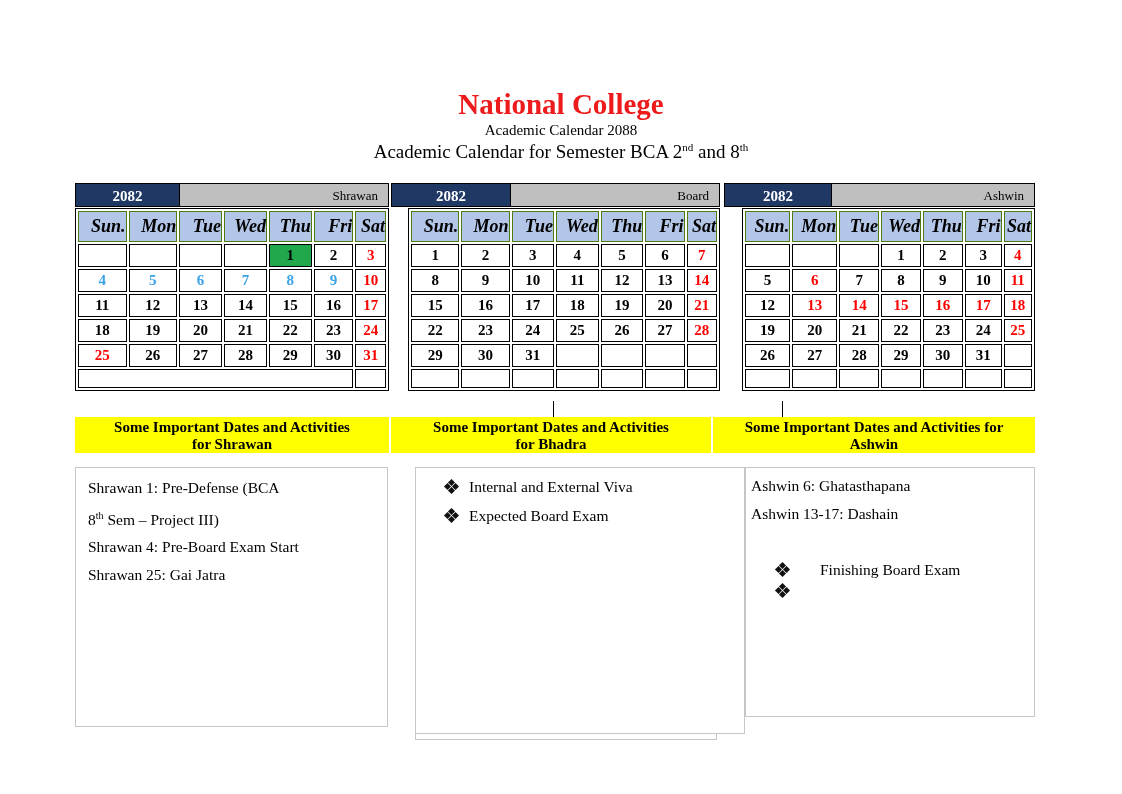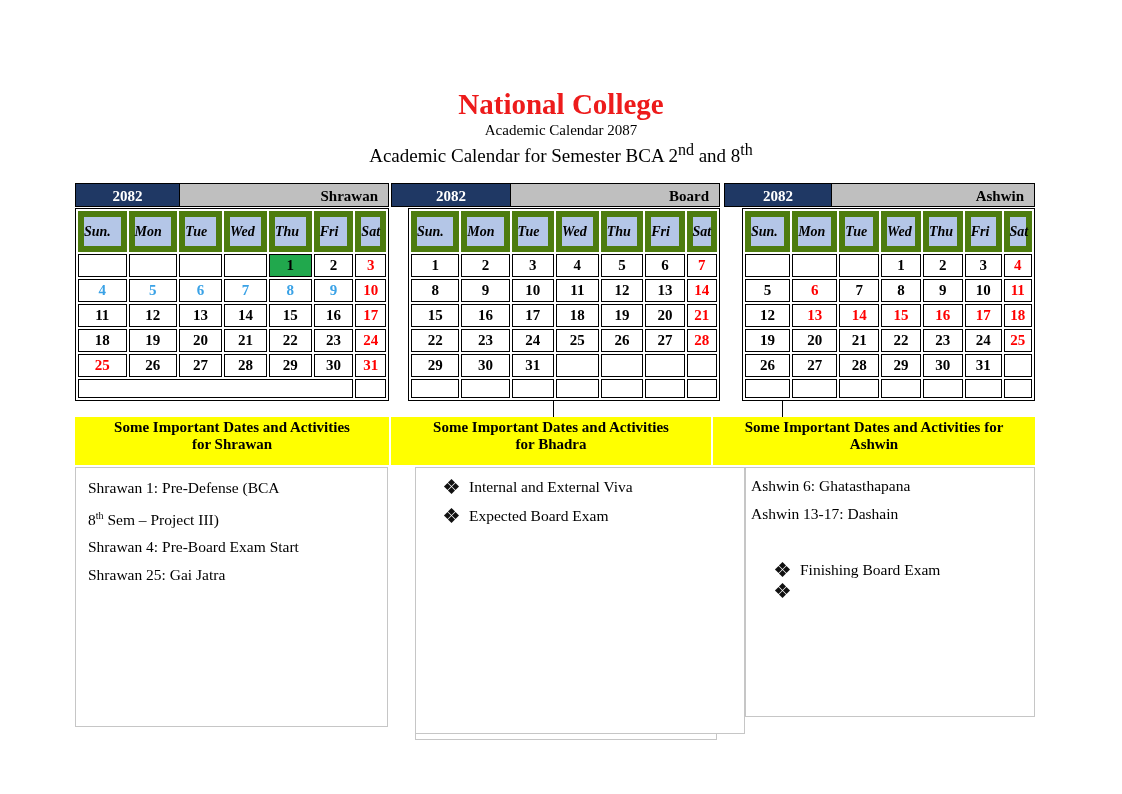--- a/index.html
+++ b/index.html
@@ -4,96 +4,96 @@
 <style>
   html,body{margin:0;padding:0;background:#fff;}
   .page{position:relative;width:1122px;height:794px;background:#fff;
         font-family:"Liberation Serif", serif;color:#000;overflow:hidden;}
 
   
   .title{position:absolute;top:88px;left:0;width:100%;text-align:center;
          font-size:29px;font-weight:bold;color:var(--titlered);}
   .subtitle1{position:absolute;top:122px;left:0;width:100%;text-align:center;font-size:15px;}
   .subtitle2{position:absolute;top:141px;left:0;width:100%;text-align:center;font-size:19px;}
-  .subtitle2 sup{font-size:16px;}
+  .subtitle2 sup{font-size:11px;}
 
   
   .month-block{position:absolute;top:183px;}
   .b1{left:75px;width:314px;}
   .b2{left:391px;width:329px;}
   .b3{left:724px;width:311px;}
   .month-header{display:flex;height:24px;}
   .year-cell{background:var(--navy);color:#fff;font-weight:bold;font-size:15px;
              text-align:center;line-height:24px;border:1px solid #000;}
   .b1 .year-cell{width:103px;}
   .b2 .year-cell{width:118px;}
   .b3 .year-cell{width:106px;}
-  .month-cell{flex:1;background:var(--gray);font-weight:bold;font-size:15px;
+  .month-cell{flex:1;background:var(--gray);font-weight:normal;font-size:13px;
               text-align:right;line-height:24px;padding-right:10px;border:1px solid #000;border-left:none;}
   .cal{border-collapse:separate;border-spacing:2px;table-layout:fixed;
        border:1px solid #000;margin-top:1px;}
   .b1 .cal{width:314px;}
   .b2 .cal{width:312px;margin-left:17px;}
   .b3 .cal{width:293px;margin-left:18px;}
-  .cal th{background:var(--dayblue);font-style:italic;font-weight:bold;font-size:14px;
-          border:6px solid #4d7c0f;height:29px;padding:0;text-align:left;}
+  .cal th{background:var(--dayblue);font-style:italic;font-weight:bold;font-size:18px;
+          border:1px solid #4d7c0f;height:29px;padding:0;text-align:right;}
   .cal td{border:1px solid #000;height:21px;padding:0;text-align:center;
           font-weight:bold;font-size:15px;background:#fff;}
   .cal col.c1,.cal col.c2{width:16.2%;}
   .cal col.c3,.cal col.c4,.cal col.c5{width:14.3%;}
   .cal col.c6{width:13.2%;}
   .cal col.c7{width:10.2%;}
   .c-r{color:var(--red);}
   .c-b{color:var(--blue);}
   .c-g{background:var(--green) !important;color:#000;}
   .lastrow td{height:17px;}
 
   .connector{position:absolute;width:1px;background:#000;top:401px;height:16px;}
   .conn-bhadra{left:553px;}
   .conn-ashwin{left:782px;}
 
   
-  .banner{position:absolute;top:417px;height:48px;background:var(--yellow);
+  .banner{position:absolute;top:417px;height:36px;background:var(--yellow);
           font-weight:bold;font-size:15px;text-align:center;line-height:17px;padding-top:2px;
           box-sizing:border-box;}
   .ban1{left:75px;width:314px;}
   .ban2{left:391px;width:320px;}
   .ban3{left:713px;width:322px;}
 
   
   .notes-box{position:absolute;top:467px;border:1px solid var(--boxborder);
              box-sizing:border-box;background:#fff;font-size:15.5px;}
   .nb1{left:75px;width:313px;height:260px;padding:6px 10px 0 12px;}
   .nb2-outer{position:absolute;top:467px;left:415px;width:302px;height:273px;
              border:1px solid var(--boxborder);box-sizing:border-box;}
   .nb2{left:415px;width:330px;height:267px;padding:4px 6px 0 6px;}
   .nb3{left:745px;width:290px;height:250px;padding:4px 5px 0 5px;}
   .note-line{line-height:27.5px;min-height:27.5px;}
   .note-line b{font-weight:normal;}
   .note-line sup{font-size:10px;}
   .note-spacer{height:27.5px;}
   .bullet-line{line-height:29px;display:flex;align-items:center;}
   .nb2 .bullet-line{padding-left:23px;}
-  .nb3 .bullet-line{padding-left:25px;}
+  .nb3 .bullet-line{padding-left:25px;gap:20px;}
   .bullet-icon{position:relative;display:inline-block;width:13px;height:13px;
                margin-right:11px;flex:0 0 13px;}
   .bullet-icon i{position:absolute;width:5px;height:5px;background:#111;
                  transform:rotate(45deg);}
   .bullet-icon i:nth-child(1){left:4px;top:0;}
   .bullet-icon i:nth-child(2){left:0;top:4px;}
   .bullet-icon i:nth-child(3){left:8px;top:4px;}
   .bullet-icon i:nth-child(4){left:4px;top:8px;}
 </style>
 </head>
 <body>
 
 <div class="page">
 
   <div class="title">National College</div>
-  <div class="subtitle1">Academic Calendar 2087</div>
+  <div class="subtitle1">Academic Calendar 2088</div>
   <div class="subtitle2"><span>Academic Calendar for Semester BCA 2</span><sup>nd</sup><span> and 8</span><sup>th</sup></div>
 
   <div class="month-block b1">
     <div class="month-header">
       <div class="year-cell">2082</div>
       <div class="month-cell">Shrawan</div>
     </div>
     <table class="cal">
       <colgroup>
           <col class="c1">

